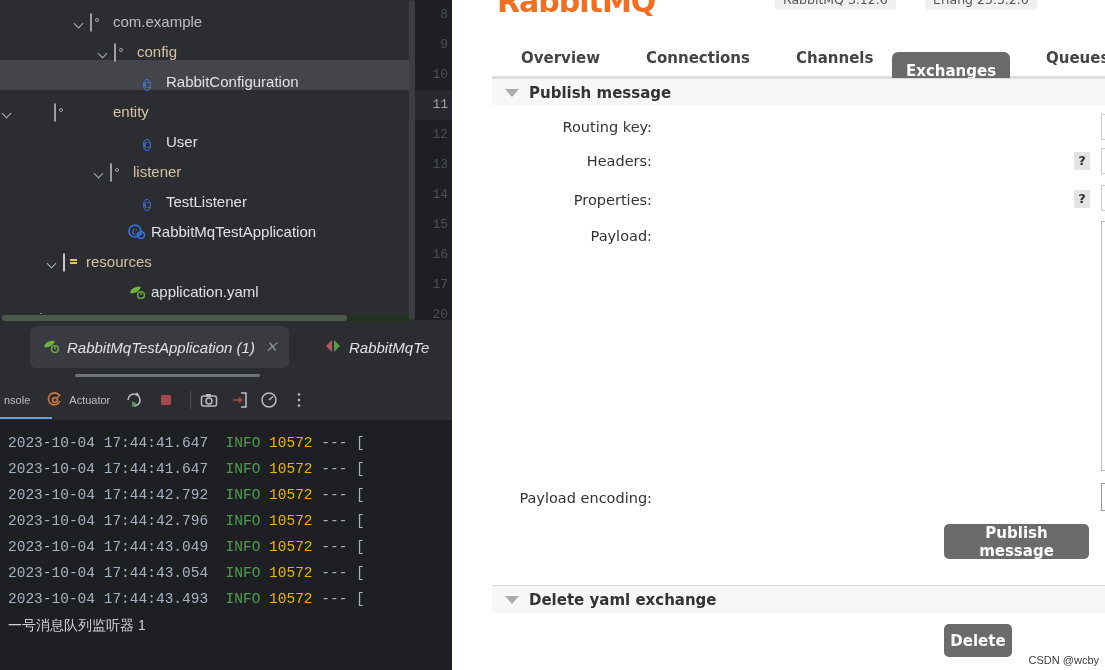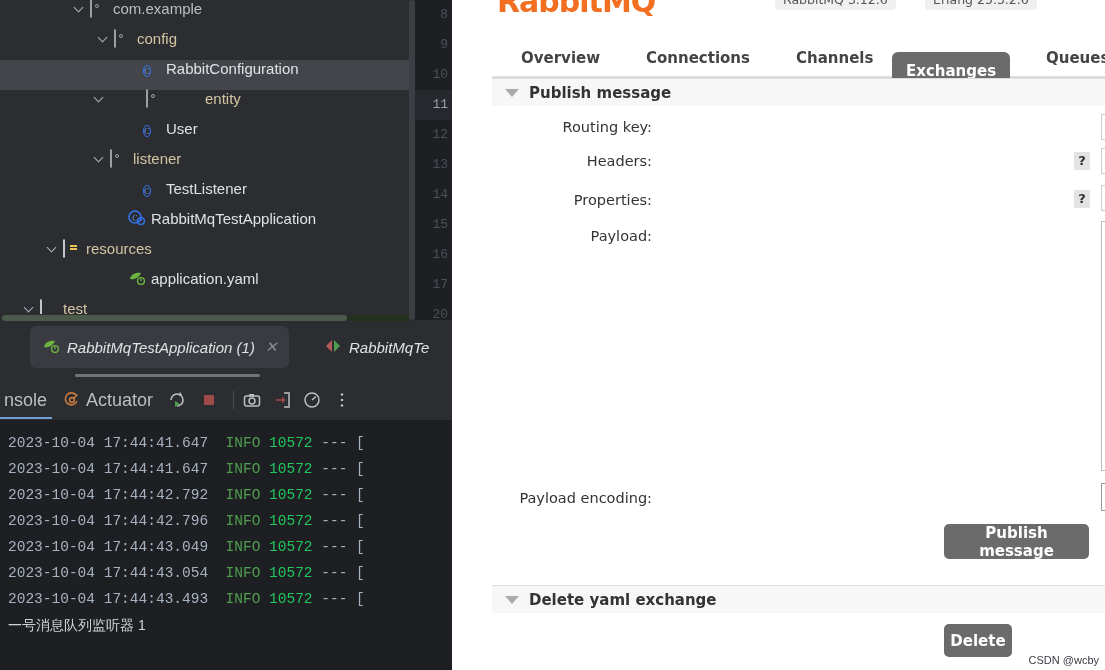--- a/index.html
+++ b/index.html
@@ -8,21 +8,21 @@
     background:#2b2d30;
     font-family:"Liberation Sans",sans-serif;
     position:relative;
   }
 
   
   #ide{position:absolute;left:0;top:0;width:452px;height:670px;background:#2b2d30;overflow:hidden;}
 
   
   #tree{position:absolute;left:0;top:0;width:415px;height:320px;background:#2b2d30;overflow:hidden;}
-  .trow{height:30px;display:flex;align-items:flex-start;color:#dfe1e5;font-size:15px;white-space:nowrap;padding-left:0;}
+  .trow{height:30px;display:flex;align-items:flex-end;color:#dfe1e5;font-size:15px;white-space:nowrap;padding-left:0;}
   .trow.sel{background:#43454a;}
   .chev{width:14px;height:14px;display:inline-block;position:relative;flex:none;margin-right:4px;}
   .chev:after{content:"";position:absolute;left:3px;top:4px;width:6px;height:6px;border-right:1.6px solid #a9b1bb;border-bottom:1.6px solid #a9b1bb;transform:rotate(45deg);}
   .chev.blank:after{display:none;}
   .ic{width:18px;height:16px;flex:none;margin-right:5px;position:relative;}
   
   .ic-pkg{border:1.5px solid #9aa0a6;border-radius:2px;width:15px;height:12px;box-sizing:border-box;}
   .ic-pkg:before{content:"";position:absolute;left:4.5px;top:3.5px;width:4px;height:4px;border:1.5px solid #9aa0a6;border-radius:50%;box-sizing:border-box;}
   .ic-folder{width:15px;height:12px;border:1.5px solid #c3c6ca;border-radius:2px;box-sizing:border-box;}
   .ic-folder.res:after{content:"";position:absolute;left:7px;top:5px;width:7px;height:6px;background:repeating-linear-gradient(#e8c252 0 1.6px,transparent 1.6px 3px);}
@@ -48,31 +48,31 @@
   
   #tabbar{position:absolute;left:0;top:322px;width:452px;height:56px;background:#2b2d30;}
   .rtab{position:absolute;top:4px;height:42px;display:flex;align-items:center;color:#dfe1e5;font-size:15px;white-space:nowrap;font-style:italic;}
   .rtab.active{background:#393b40;border-radius:6px;}
   .rtab .tabico{width:18px;height:18px;margin-right:7px;flex:none;position:relative;}
   .rtab .closex{margin-left:10px;color:#8a8f98;font-size:15px;}
   #tabunderline{position:absolute;left:75px;top:52px;width:185px;height:3px;background:#6f737a;border-radius:2px;}
 
   
   #ctoolbar{position:absolute;left:0;top:380px;width:452px;height:40px;background:#2b2d30;display:flex;align-items:center;}
-  #ctoolbar .citem{display:flex;align-items:center;color:#bcbec4;font-size:18px;margin-right:14px;white-space:nowrap;}
+  #ctoolbar .citem{display:flex;align-items:center;color:#bcbec4;font-size:11px;margin-right:14px;white-space:nowrap;}
   #consoleTabUnderline{position:absolute;left:0;top:417px;width:52px;height:2px;background:#6f9fd8;}
   .tbicon{width:20px;height:20px;position:relative;flex:none;}
   .sep{width:1px;height:18px;background:#4a4d53;margin:0 8px;}
 
   
   #console{position:absolute;left:0;top:420px;width:452px;height:250px;background:#1e1f22;overflow:hidden;padding-top:10px;box-sizing:border-box;}
   .logline{height:26px;line-height:26px;font-family:"Liberation Mono",monospace;font-size:14.5px;white-space:pre;padding-left:8px;}
   .lg-ts{color:#a7b2c0;}
   .lg-info{color:#4f9e4f;}
-  .lg-pid{color:#22c55e;}
+  .lg-pid{color:#eab308;}
   .lg-dash{color:#a7b2c0;}
   .lg-cn{color:#cfd3d8;font-family:"Liberation Sans",sans-serif;font-size:14px;}
 
   
   #mq{position:absolute;left:452px;top:0;width:653px;height:670px;background:#ffffff;overflow:hidden;
       font-family:"DejaVu Sans",sans-serif;}
   #mq-header{position:absolute;left:0;top:0;width:653px;height:30px;background:#fff;overflow:hidden;}
   #mq-logo{position:absolute;left:45px;top:-16px;font-size:30px;font-weight:bold;color:#f26f21;letter-spacing:-1px;}
   .vbadge{position:absolute;top:-10px;height:20px;line-height:20px;background:#f0f0f0;border-radius:4px;padding:0 8px;
           font-size:12.5px;color:#555;}
@@ -114,21 +114,21 @@
       <div class="trow" style="padding-left: 96px;">
         <span class="chev"></span>
         <span class="ic"><span class="ic-pkg"></span></span>
         <span class="tlabel c-folder">config</span>
       </div>
       <div class="trow sel" style="padding-left: 125px;">
         <span class="chev blank"></span>
         <span class="ic"><span class="ic-class">C</span></span>
         <span class="tlabel c-cls">RabbitConfiguration</span>
       </div>
-      <div class="trow" style="padding-left: 92px; gap: 36px;">
+      <div class="trow" style=" gap: 36px;">
         <span class="chev"></span>
         <span class="ic"><span class="ic-pkg"></span></span>
         <span class="tlabel c-folder">entity</span>
       </div>
       <div class="trow" style="padding-left: 125px;">
         <span class="chev blank"></span>
         <span class="ic"><span class="ic-class">C</span></span>
         <span class="tlabel c-cls">User</span>
       </div>
       <div class="trow" style="padding-left: 92px;">

